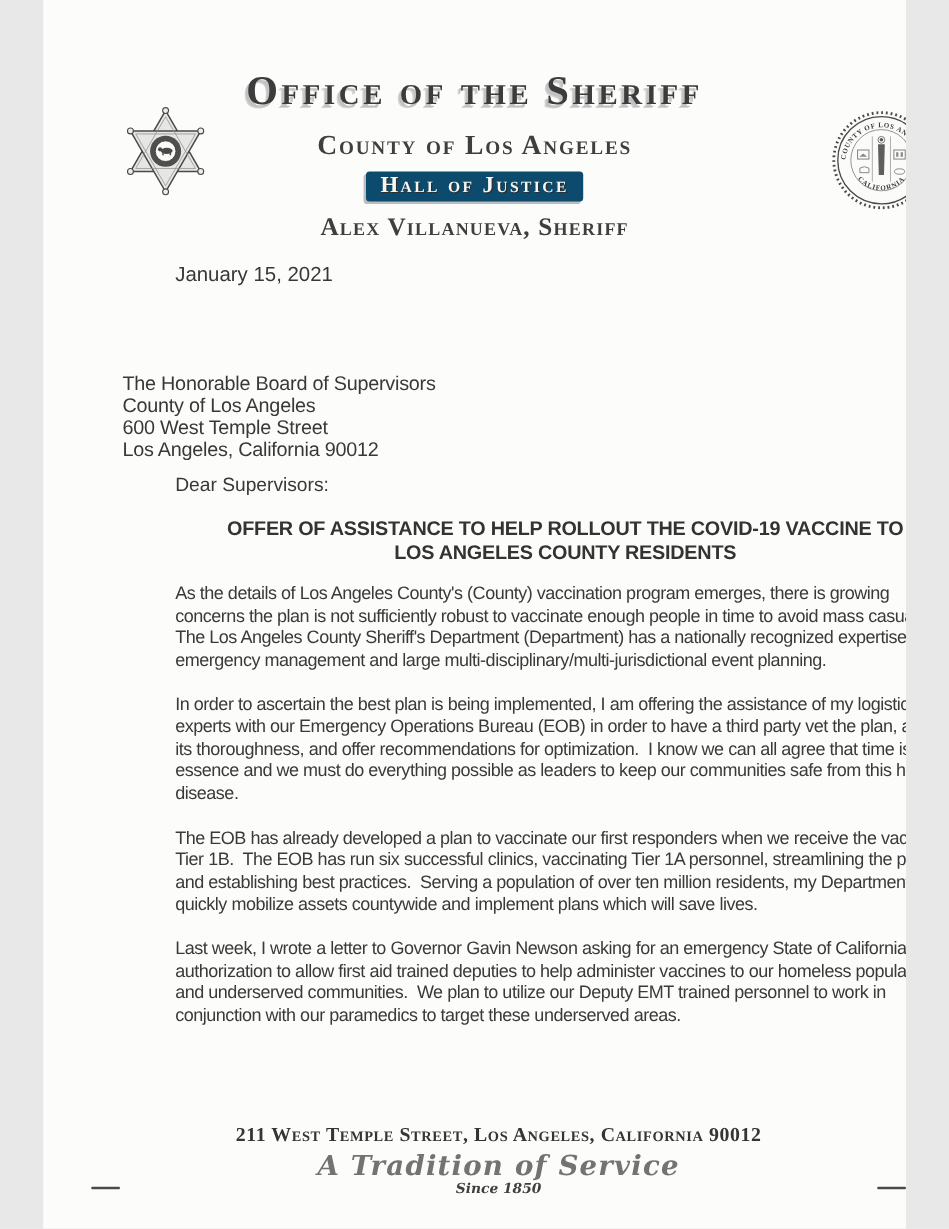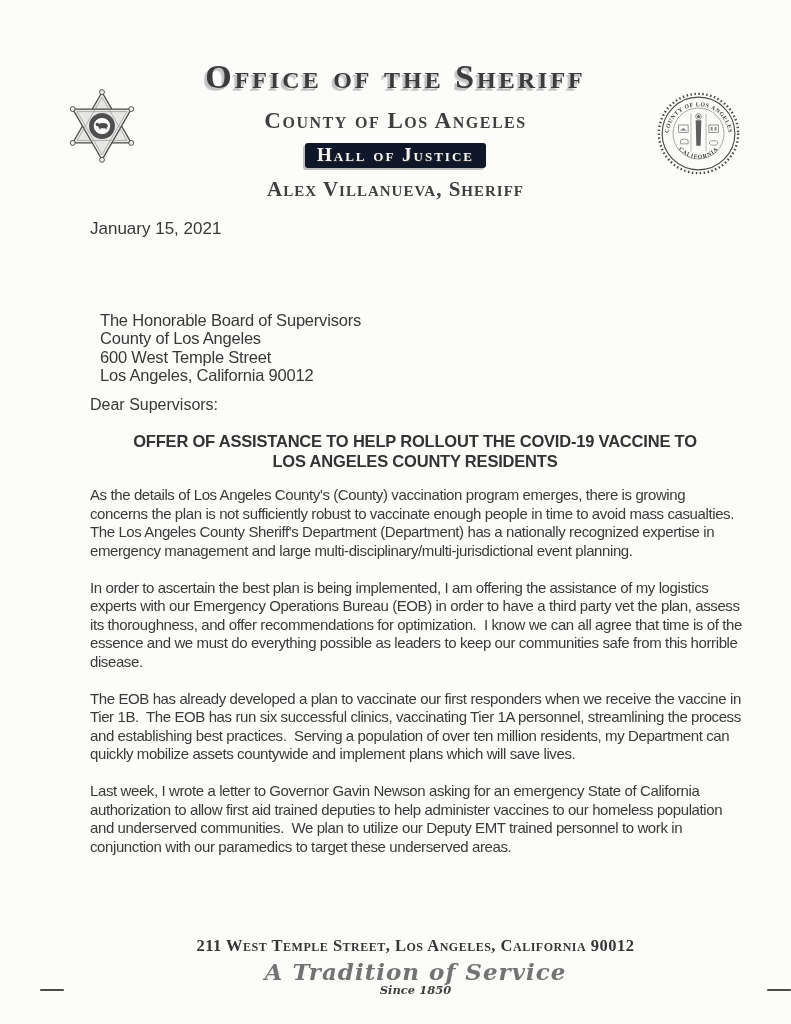--- a/index.html
+++ b/index.html
@@ -1,19 +1,19 @@
 <!DOCTYPE html>
 <html><head>
 <meta charset="utf-8">
 <style>
   * { margin: 0; padding: 0; box-sizing: border-box; }
   html, body { background: #e8e8e8; }
   .page {
     position: relative;
-    width: 791px;
+    width: 719px;
     height: 1024px;
     margin: 0 auto;
     background: #fcfcfa;
     overflow: hidden;
     color: #383838;
     font-family: "Liberation Sans", sans-serif;
   }
 
   
   .letterhead { position: relative; height: 206px; }
@@ -37,21 +37,21 @@
     font-family: "Liberation Serif", serif;
     font-variant: small-caps;
     font-weight: bold;
     font-size: 23px;
     letter-spacing: 1.5px;
     color: #3f3f3f;
   }
   .lh-hall-row { position: absolute; left: 0; top: 143px; width: 100%; text-align: center; }
   .lh-hall {
     display: inline-block;
-    background: #0f172a;
+    background: #0c4a6e;
     color: #f6f6f3;
     font-family: "Liberation Serif", serif;
     font-variant: small-caps;
     font-weight: bold;
     font-size: 19px;
     letter-spacing: 2px;
     padding: 1px 12px 2px 12px;
     border-radius: 3px;
     box-shadow: -2px 2px 0 #bdbdbd;
     text-shadow: 1px 1px 0 #2e2e2e;
@@ -61,23 +61,23 @@
     text-align: center;
     font-family: "Liberation Serif", serif;
     font-variant: small-caps;
     font-weight: bold;
     font-size: 21px;
     letter-spacing: 1px;
     color: #3f3f3f;
   }
 
   
-  .letter-main { position: relative; }
+  .letter-main { position: relative; padding-left: 20px; }
   .date { margin: 14px 0 0 90px; font-size: 17px; line-height: 18.5px; }
-  .recipient { margin: 72px 0 0 100px; font-size: 16.5px; }
+  .recipient { margin: 72px 0 0 46px; font-size: 16.5px; }
   .recipient div { line-height: 18.5px; letter-spacing: -0.2px; }
   .salutation { margin: 11px 0 0 90px; font-size: 16px; line-height: 18.5px; }
   .subject {
     margin: 17px 0 15px 90px;
     width: 650px;
     text-align: center;
     font-weight: bold;
     font-size: 16.5px;
     line-height: 20px;
     letter-spacing: -0.2px;

